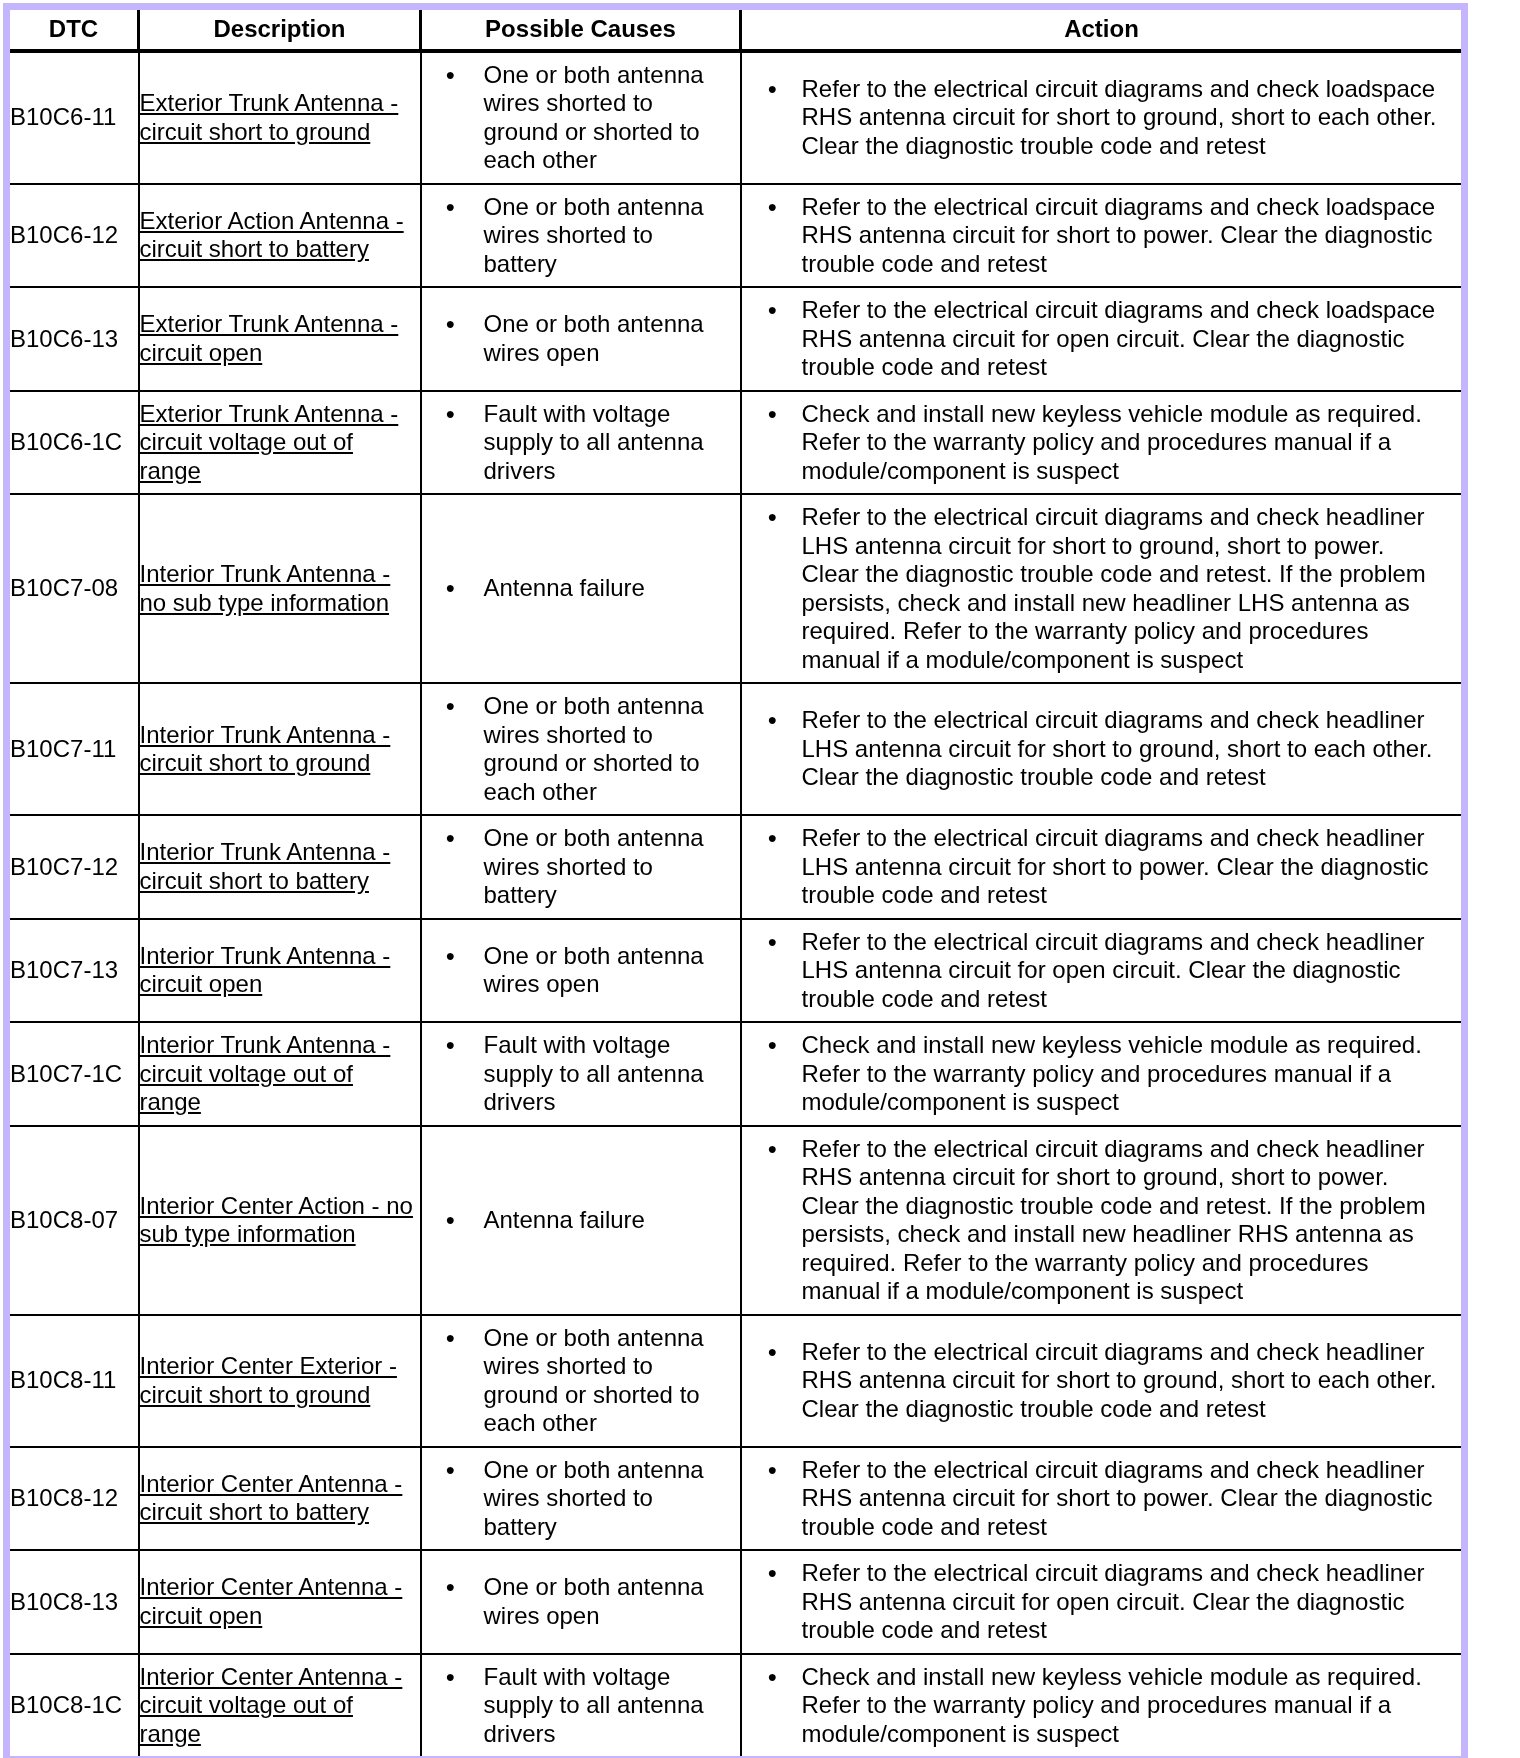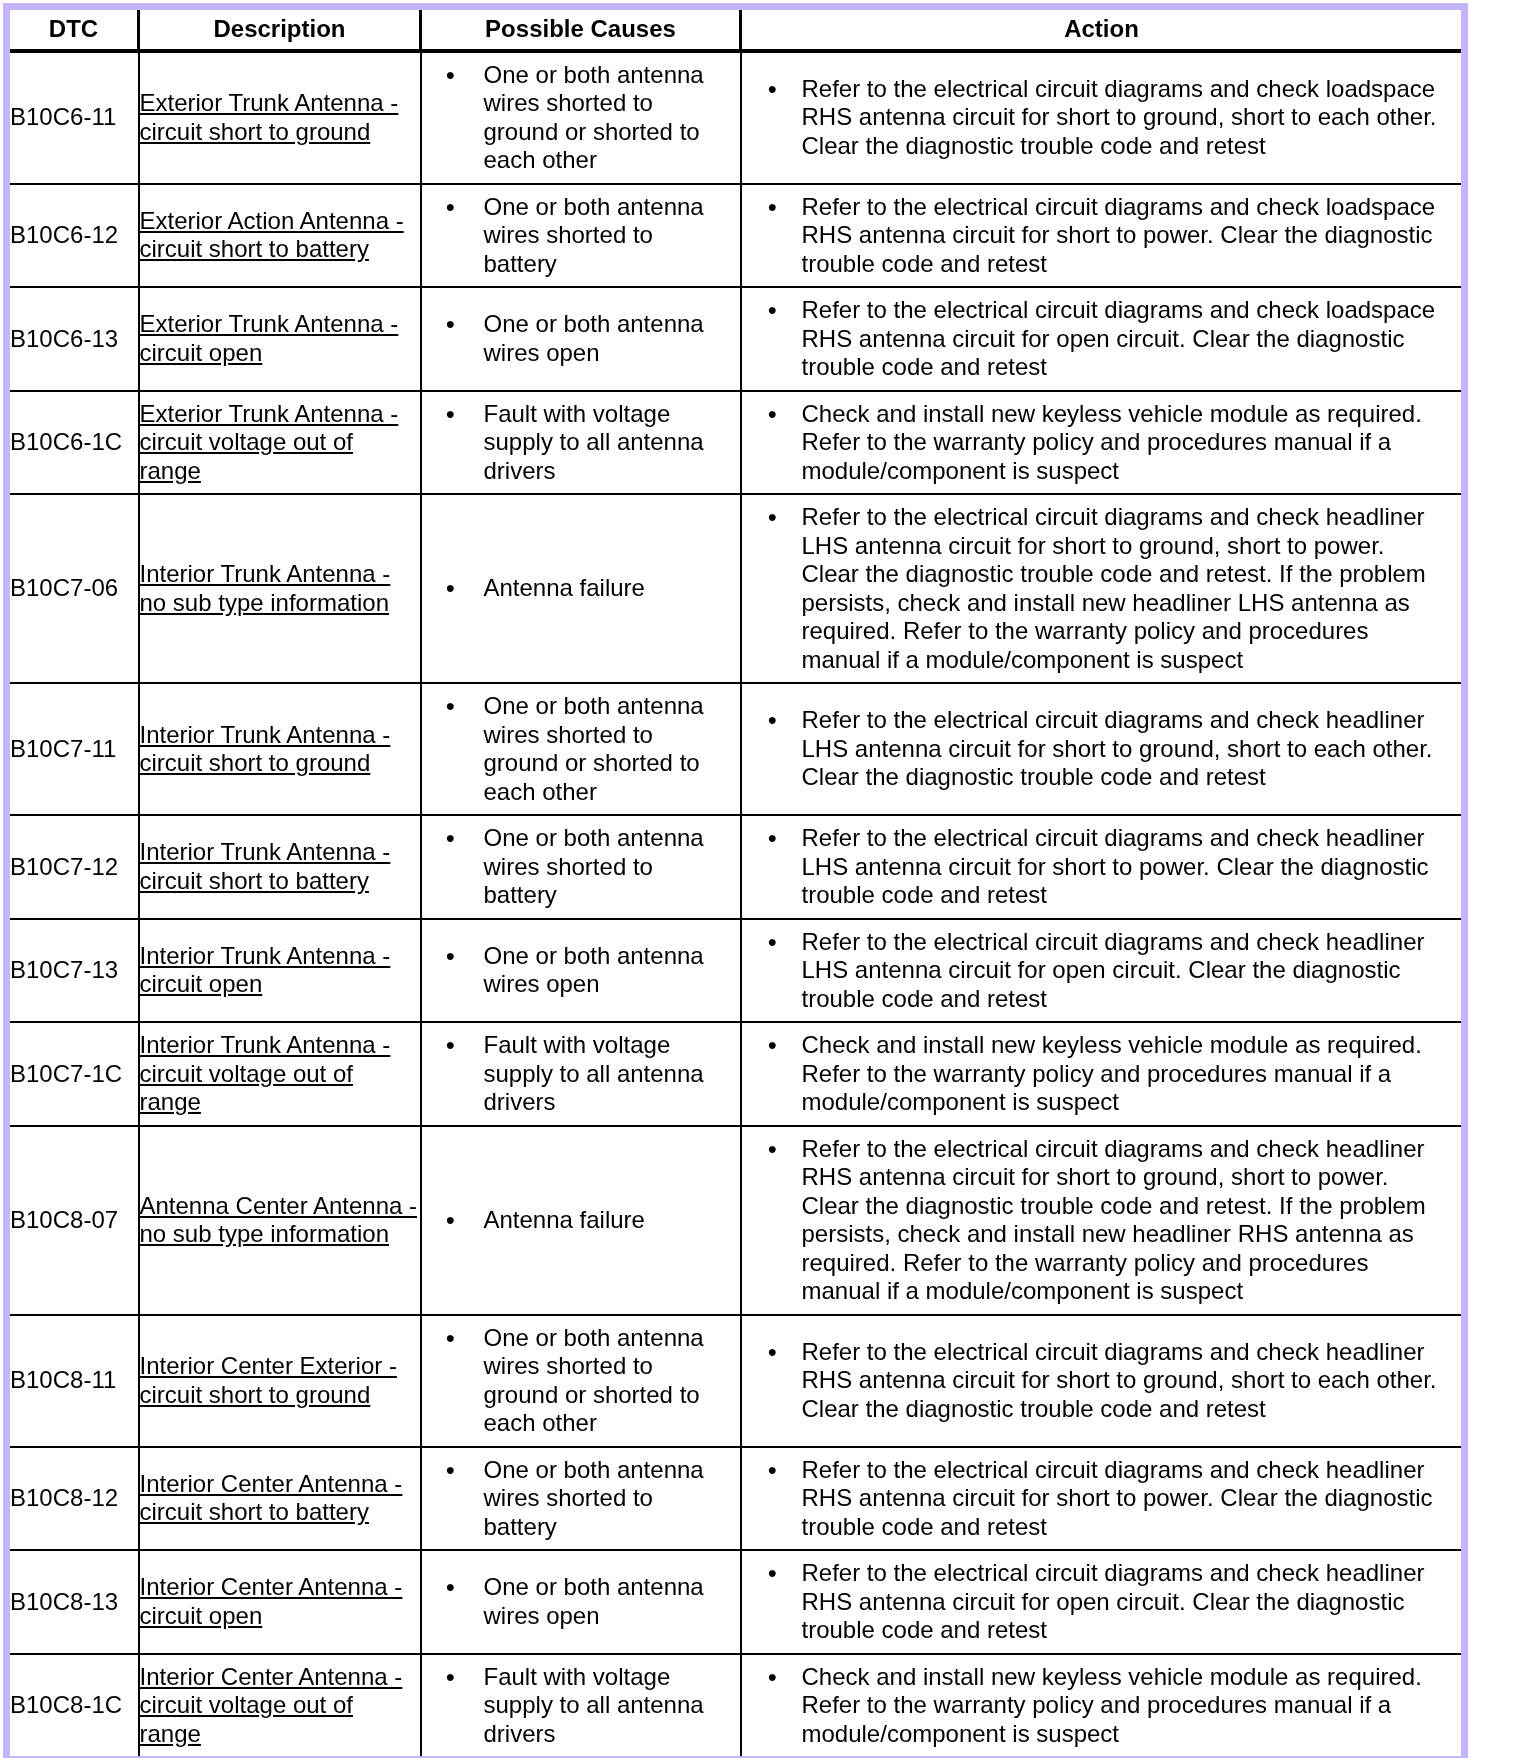--- a/index.html
+++ b/index.html
@@ -148,21 +148,21 @@
             </div>
           </td>
           <td class="action-cell">
             <div class="bullet-item">
               <span class="dot">●</span>
               <span class="bullet-text">Check and install new keyless vehicle module as required. Refer to the warranty policy and procedures manual if a module/component is suspect</span>
             </div>
           </td>
         </tr>
         <tr>
-          <td class="dtc-cell">B10C7-06</td>
+          <td class="dtc-cell">B10C7-08</td>
           <td class="description-cell">Interior Trunk Antenna - no sub type information</td>
           <td class="causes-cell">
             <div class="bullet-item">
               <span class="dot">●</span>
               <span class="bullet-text">Antenna failure</span>
             </div>
           </td>
           <td class="action-cell">
             <div class="bullet-item">
               <span class="dot">●</span>
@@ -229,21 +229,21 @@
           </td>
           <td class="action-cell">
             <div class="bullet-item">
               <span class="dot">●</span>
               <span class="bullet-text">Check and install new keyless vehicle module as required. Refer to the warranty policy and procedures manual if a module/component is suspect</span>
             </div>
           </td>
         </tr>
         <tr>
           <td class="dtc-cell">B10C8-07</td>
-          <td class="description-cell">Antenna Center Antenna - no sub type information</td>
+          <td class="description-cell">Interior Center Action - no sub type information</td>
           <td class="causes-cell">
             <div class="bullet-item">
               <span class="dot">●</span>
               <span class="bullet-text">Antenna failure</span>
             </div>
           </td>
           <td class="action-cell">
             <div class="bullet-item">
               <span class="dot">●</span>
               <span class="bullet-text">Refer to the electrical circuit diagrams and check headliner RHS antenna circuit for short to ground, short to power. Clear the diagnostic trouble code and retest. If the problem persists, check and install new headliner RHS antenna as required. Refer to the warranty policy and procedures manual if a module/component is suspect</span>

